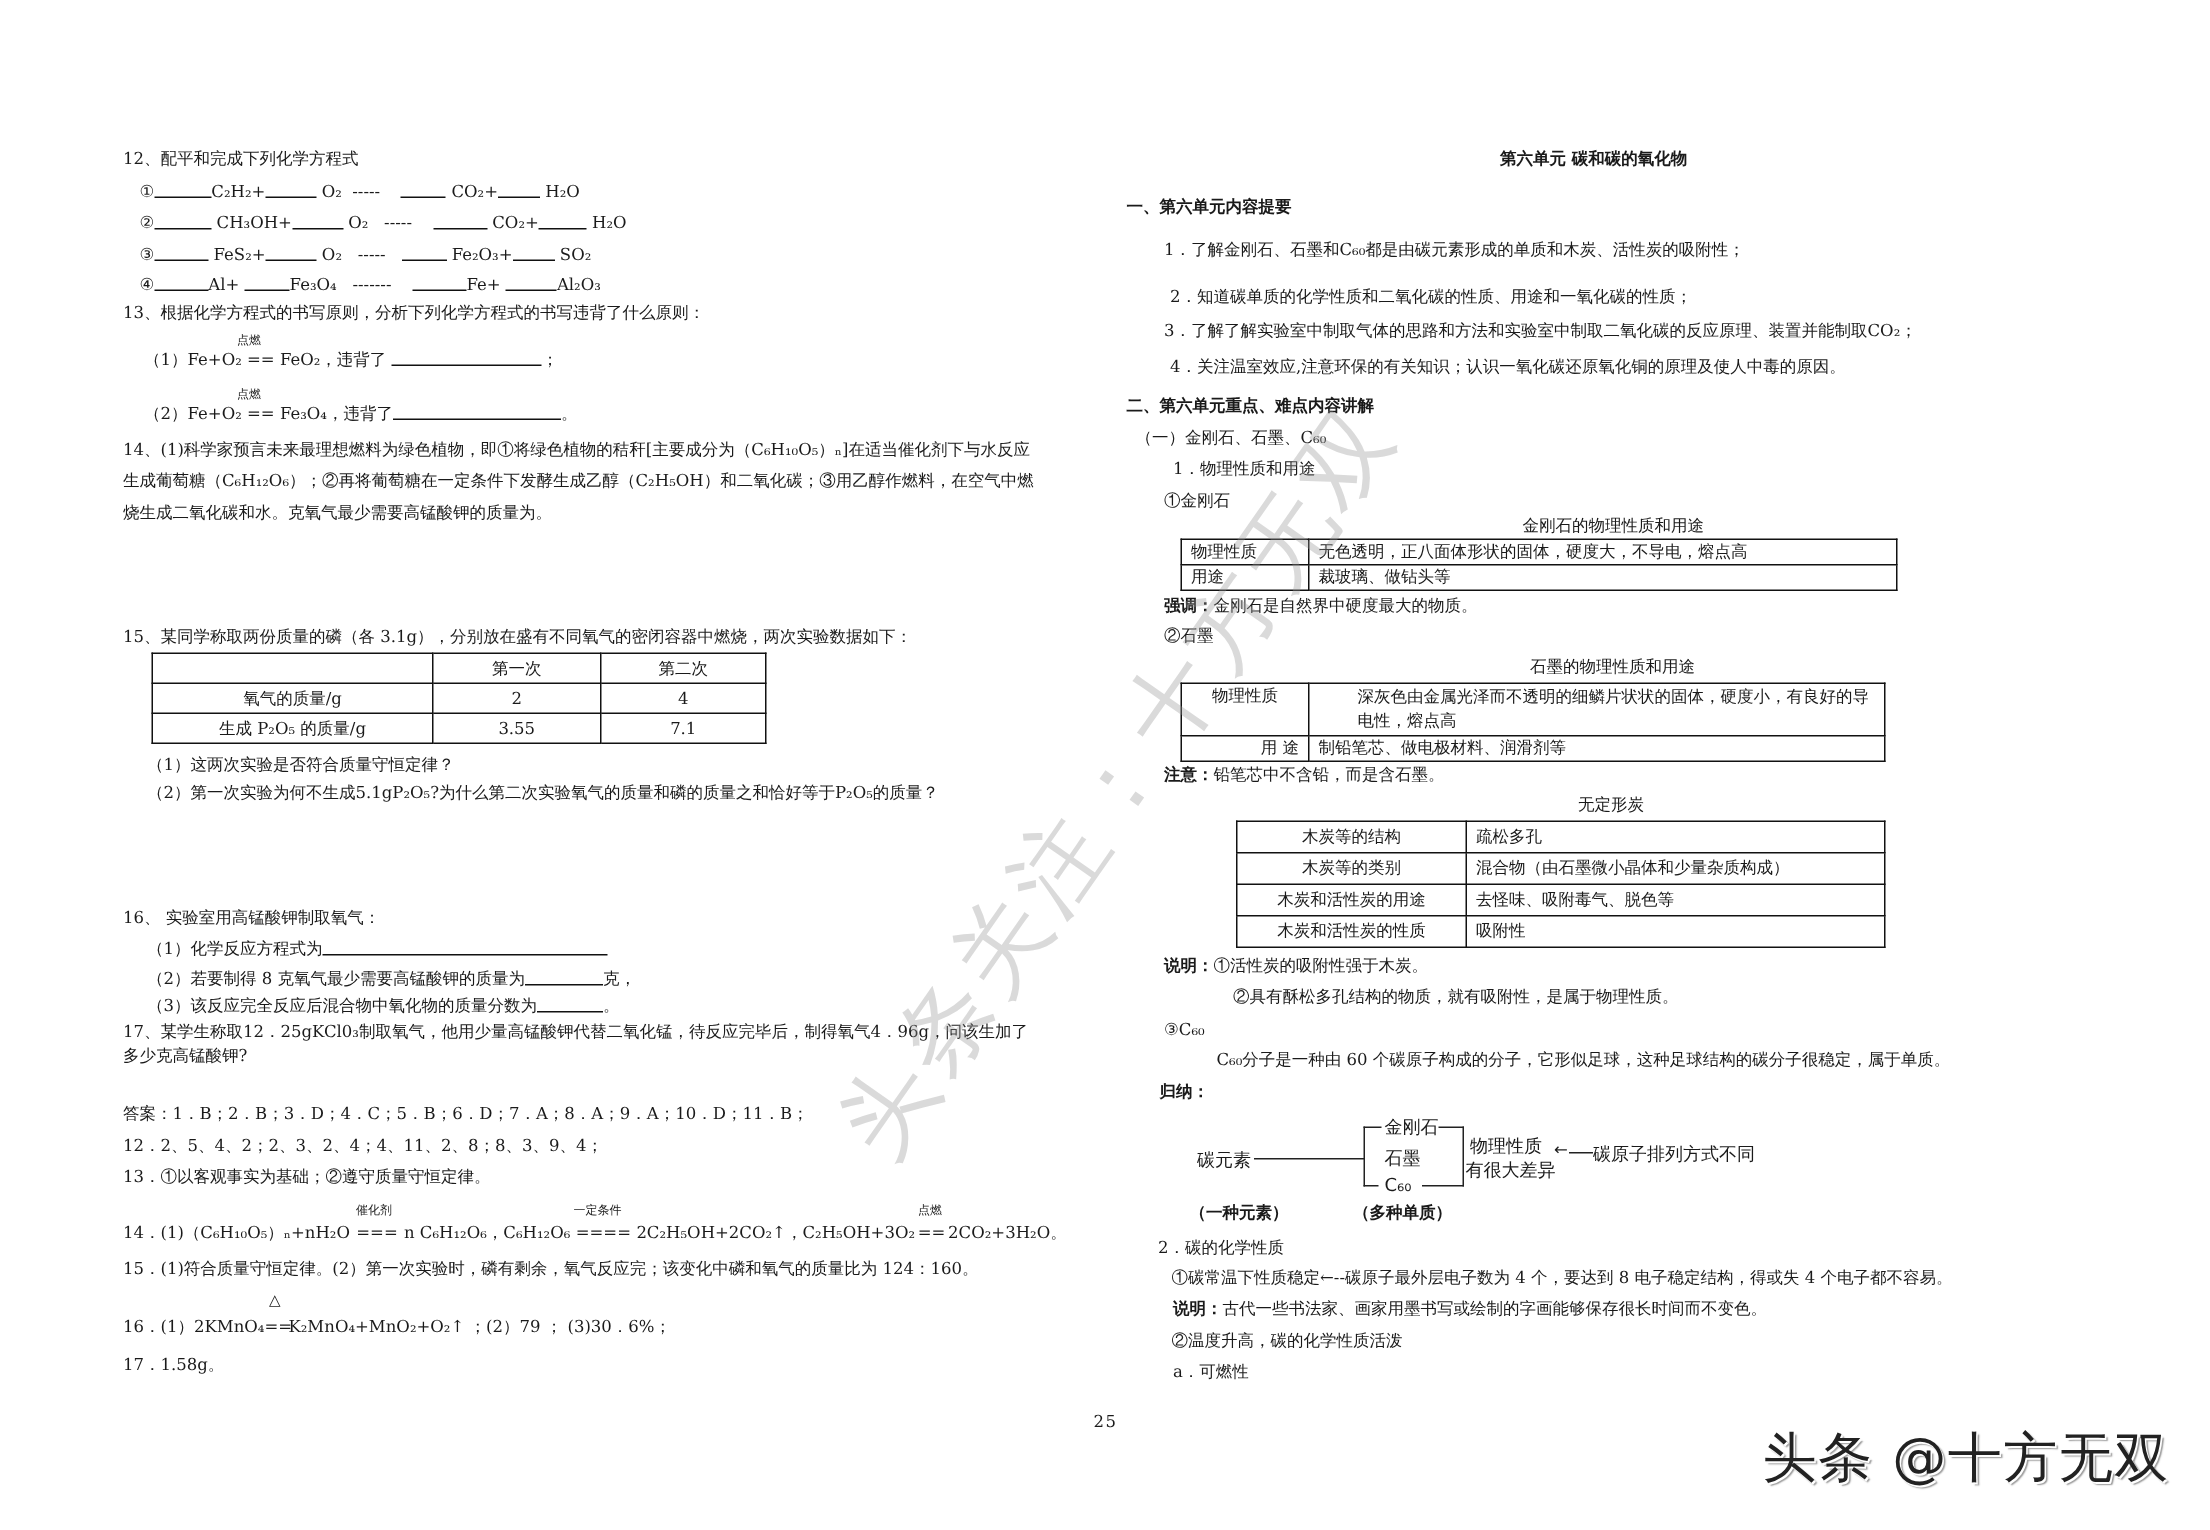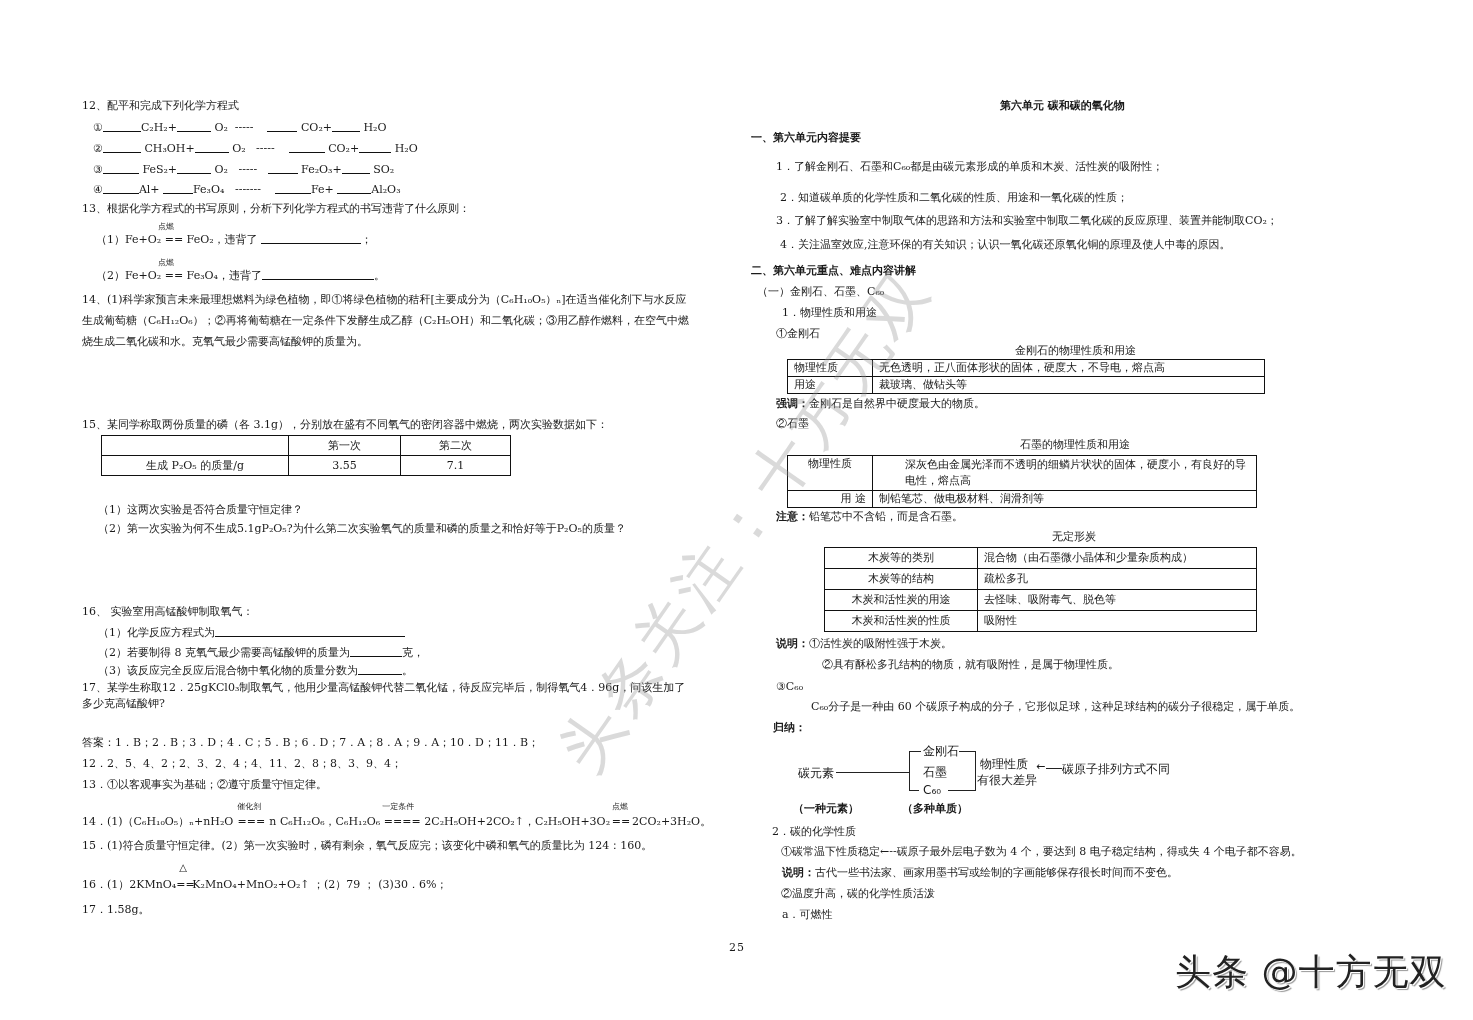--- a/index.html
+++ b/index.html
@@ -70,20 +70,25 @@
 
   <div class="abs" style="left:82px;top:418px;">15、某同学称取两份质量的磷（各 3.1g），分别放在盛有不同氧气的密闭容器中燃烧，两次实验数据如下：</div>
   <table class="doc" style="left:101px;top:435px;width:410px;">
     <tbody>
         <tr>
       <td class="center" style="width:174px;"></td>
       <td class="center" style="width:99px;">第一次</td>
       <td class="center">第二次</td>
     </tr>
     <tr>
+      <td class="center">氧气的质量/g</td>
+      <td class="center">2</td>
+      <td class="center">4</td>
+    </tr>
+    <tr>
       <td class="center">生成 P₂O₅ 的质量/g</td>
       <td class="center">3.55</td>
       <td class="center">7.1</td>
     </tr>
   </tbody>
     </table>
   <div class="abs" style="left:98px;top:503px;">（1）这两次实验是否符合质量守恒定律？</div>
   <div class="abs" style="left:98px;top:522px;">（2）第一次实验为何不生成5.1gP₂O₅?为什么第二次实验氧气的质量和磷的质量之和恰好等于P₂O₅的质量？</div>
 
   <div class="abs" style="left:82px;top:605px;">16、  实验室用高锰酸钾制取氧气：</div>
@@ -162,26 +167,26 @@
   </tbody>
     </table>
   <div class="abs" style="left:776px;top:510px;">
     <span class="bold">注意：</span><span>铅笔芯中不含铅，而是含石墨。</span>
   </div>
 
   <div class="abs" style="left:1052px;top:530px;">无定形炭</div>
   <table class="doc" style="left:824px;top:547px;width:433px;">
     <tbody>
         <tr>
+      <td class="center" style="height:18px;">木炭等的结构</td>
+      <td style="height:18px;">疏松多孔</td>
+    </tr>
+    <tr>
       <td class="center" style="width:140px;height:18px;">木炭等的类别</td>
       <td style="height:18px;">混合物（由石墨微小晶体和少量杂质构成）</td>
-    </tr>
-    <tr>
-      <td class="center" style="height:18px;">木炭等的结构</td>
-      <td style="height:18px;">疏松多孔</td>
     </tr>
     <tr>
       <td class="center" style="height:18px;">木炭和活性炭的用途</td>
       <td style="height:18px;">去怪味、吸附毒气、脱色等</td>
     </tr>
     <tr>
       <td class="center" style="height:18px;">木炭和活性炭的性质</td>
       <td style="height:18px;">吸附性</td>
     </tr>
   </tbody>

